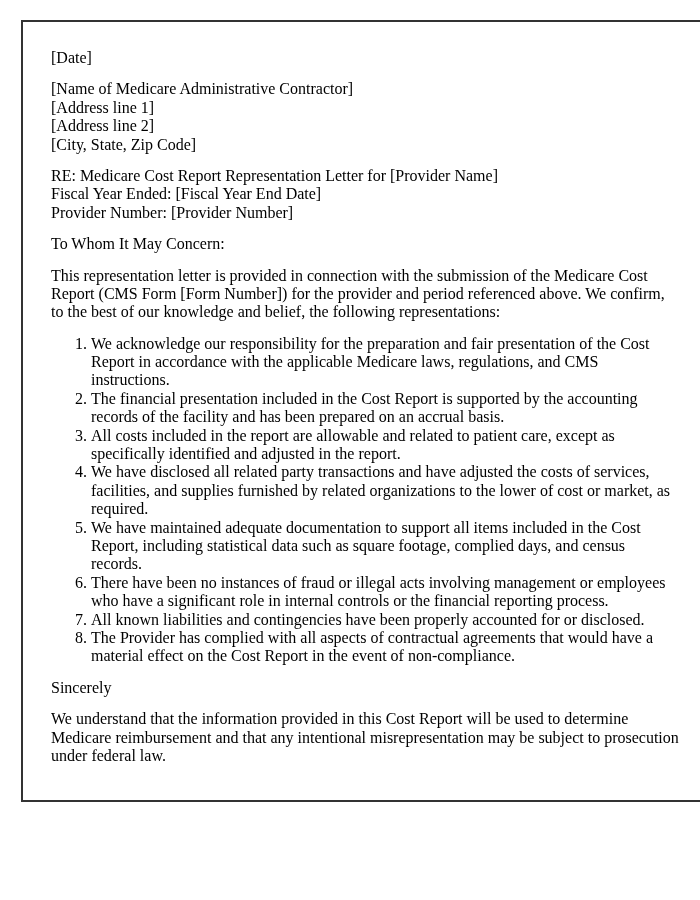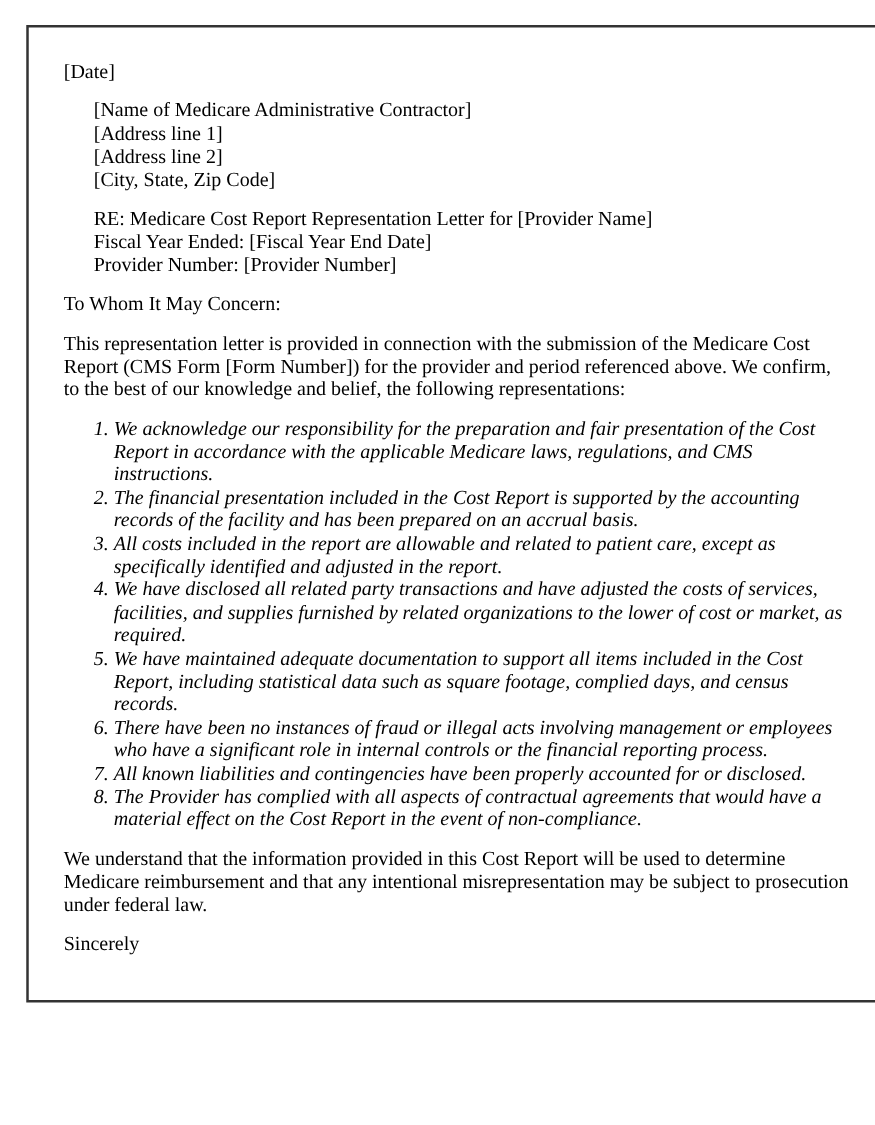--- a/index.html
+++ b/index.html
@@ -27,29 +27,27 @@
     overflow: hidden;
     font-size: 16px;
     line-height: 1.15;
   }
   .letter-box p {
     margin: 13px 0;
   }
   .letter-box ol {
     margin: 13px 0;
     padding-left: 40px;
-    font-style: italic;
   }
   .letter-box li {
     margin: 0;
     padding: 0;
   }
   .line {
     display: block;
-    margin-left: 24px;
   }
   .subject-block {
     font-weight: normal;
   }
 </style>
 </head>
 <body>
 
 <div class="letter-box">
 
@@ -78,17 +76,17 @@
       <li>We acknowledge our responsibility for the preparation and fair presentation of the Cost Report in accordance with the applicable Medicare laws, regulations, and CMS instructions.</li>
       <li>The financial presentation included in the Cost Report is supported by the accounting records of the facility and has been prepared on an accrual basis.</li>
       <li>All costs included in the report are allowable and related to patient care, except as specifically identified and adjusted in the report.</li>
       <li>We have disclosed all related party transactions and have adjusted the costs of services, facilities, and supplies furnished by related organizations to the lower of cost or market, as required.</li>
       <li>We have maintained adequate documentation to support all items included in the Cost Report, including statistical data such as square footage, complied days, and census records.</li>
       <li>There have been no instances of fraud or illegal acts involving management or employees who have a significant role in internal controls or the financial reporting process.</li>
       <li>All known liabilities and contingencies have been properly accounted for or disclosed.</li>
       <li>The Provider has complied with all aspects of contractual agreements that would have a material effect on the Cost Report in the event of non-compliance.</li>
     </ol>
 
+  <p>Sincerely</p>
+
   <p>We understand that the information provided in this Cost Report will be used to determine Medicare reimbursement and that any intentional misrepresentation may be subject to prosecution under federal law.</p>
-
-  <p>Sincerely</p>
 
 </div>
 
 </body></html>

